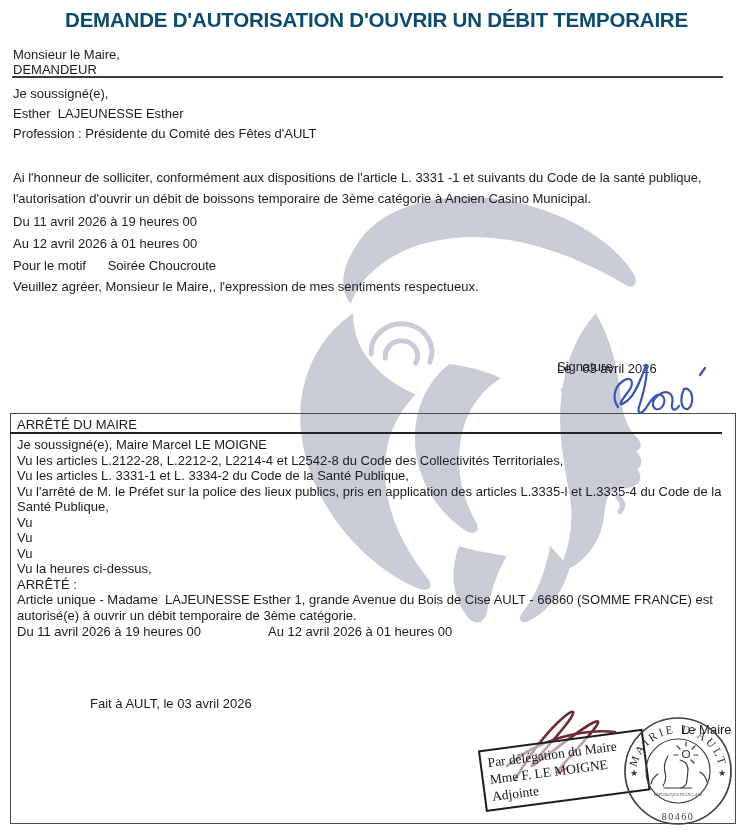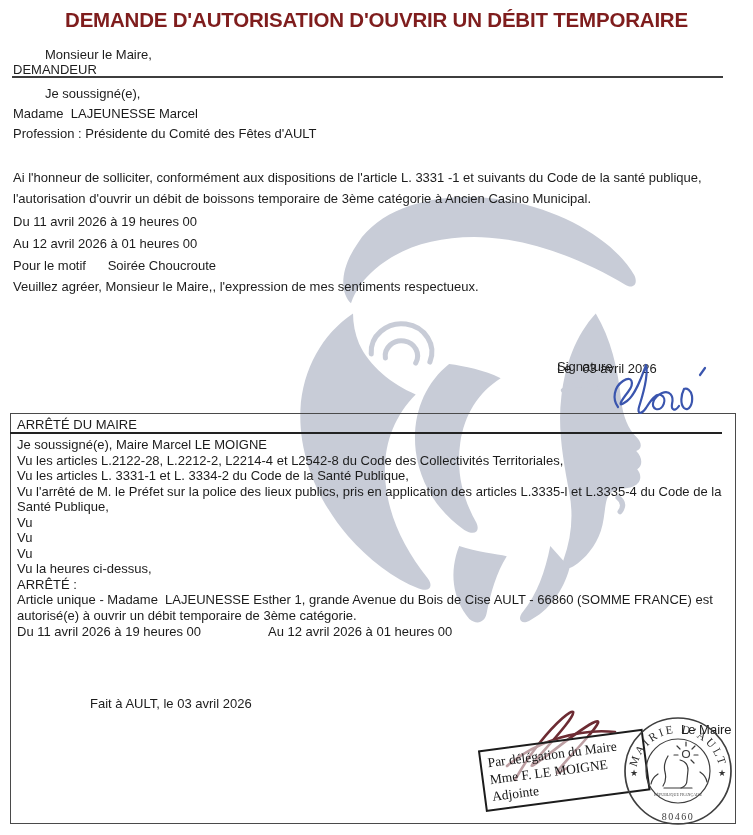--- a/index.html
+++ b/index.html
@@ -2,21 +2,21 @@
 <html lang="fr"><head>
 <meta charset="utf-8">
 <style>
   html,body{margin:0;padding:0;background:#ffffff;}
   #page{
     position:relative;width:753px;height:835px;background:#ffffff;overflow:hidden;
     font-family:"Liberation Sans","DejaVu Sans",sans-serif;color:#1c1c1c;
   }
   .t{position:absolute;font-size:13px;white-space:pre-wrap;z-index:2;line-height:16px;}
   .b{font-weight:normal;}
-  .title{top:12px;left:0;width:753px;text-align:center;font-size:20.5px;font-weight:bold;letter-spacing:-0.2px;color:#7f1d1d;}
+  .title{top:12px;left:0;width:753px;text-align:center;font-size:20.5px;font-weight:bold;letter-spacing:-0.2px;color:#0c4a6e;}
   .rule{position:absolute;background:#3d3d3d;z-index:2;}
   .para{line-height:21px;}
   .wm{position:absolute;left:262px;top:182px;z-index:0;}
   .box{position:absolute;left:10px;top:413px;width:724px;height:409px;border:1.4px solid #4a4a4a;z-index:1;background:transparent;}
   .decree-lines{position:absolute;left:17px;top:437px;width:716px;z-index:2;}
   .decree-lines div{font-size:13px;line-height:15.5px;white-space:pre-wrap;}
   .sig{position:absolute;z-index:3;}
   .rectstamp{
     position:absolute;left:486px;top:750px;width:150px;z-index:3;
     border:2px solid #1c1c1c;padding:3px 6px 4px 6px;background:rgba(255,255,255,0.55);
@@ -41,26 +41,26 @@
     </g>
     <g fill="none" stroke="#c8ccd7" stroke-width="5" stroke-linecap="round">
       <path d="M 108,170 a 30,28 0 1 1 58,8"></path>
       <path d="M 122,174 a 16,15 0 1 1 30,5"></path>
       <path d="M 298,206 q 16,-10 32,-2"></path>
       <path d="M 352,312 q 8,6 2,14"></path>
     </g>
   </svg>
 
   <div class="t title">DEMANDE D'AUTORISATION D'OUVRIR UN DÉBIT TEMPORAIRE</div>
-  <div class="t" style="left:13px;top:47px;margin-left:32px;">Monsieur le Maire,</div>
+  <div class="t" style="left:13px;top:47px;">Monsieur le Maire,</div>
   <div class="t b" style="left:13px;top:62px;">DEMANDEUR</div>
   <div class="rule" style="left:12px;top:76px;width:711px;height:2px;"></div>
 
-  <div class="t" style="left:13px;top:86px;margin-left:32px;">Je soussigné(e),</div>
-  <div class="t" style="left:13px;top:106px;">Madame  LAJEUNESSE Marcel</div>
+  <div class="t" style="left:13px;top:86px;">Je soussigné(e),</div>
+  <div class="t" style="left:13px;top:106px;">Esther  LAJEUNESSE Esther</div>
   <div class="t" style="left:13px;top:126px;">Profession : Présidente du Comité des Fêtes d'AULT</div>
 
   <div class="t para" style="left:13px;top:167px;width:728px;">Ai l'honneur de solliciter, conformément aux dispositions de l'article L. 3331 -1 et suivants du Code de la santé publique, l'autorisation d'ouvrir un débit de boissons temporaire de 3ème catégorie à Ancien Casino Municipal.</div>
 
   <div class="t" style="left:13px;top:214px;">Du 11 avril 2026 à 19 heures 00</div>
   <div class="t" style="left:13px;top:236px;">Au 12 avril 2026 à 01 heures 00</div>
   <div class="t" style="left:13px;top:258px;">Pour le motif      Soirée Choucroute</div>
   <div class="t" style="left:13px;top:279px;">Veuillez agréer, Monsieur le Maire,, l'expression de mes sentiments respectueux.</div>
 
   <div class="t" style="left:557px;top:361px;">Le   03 avril 2026</div>

